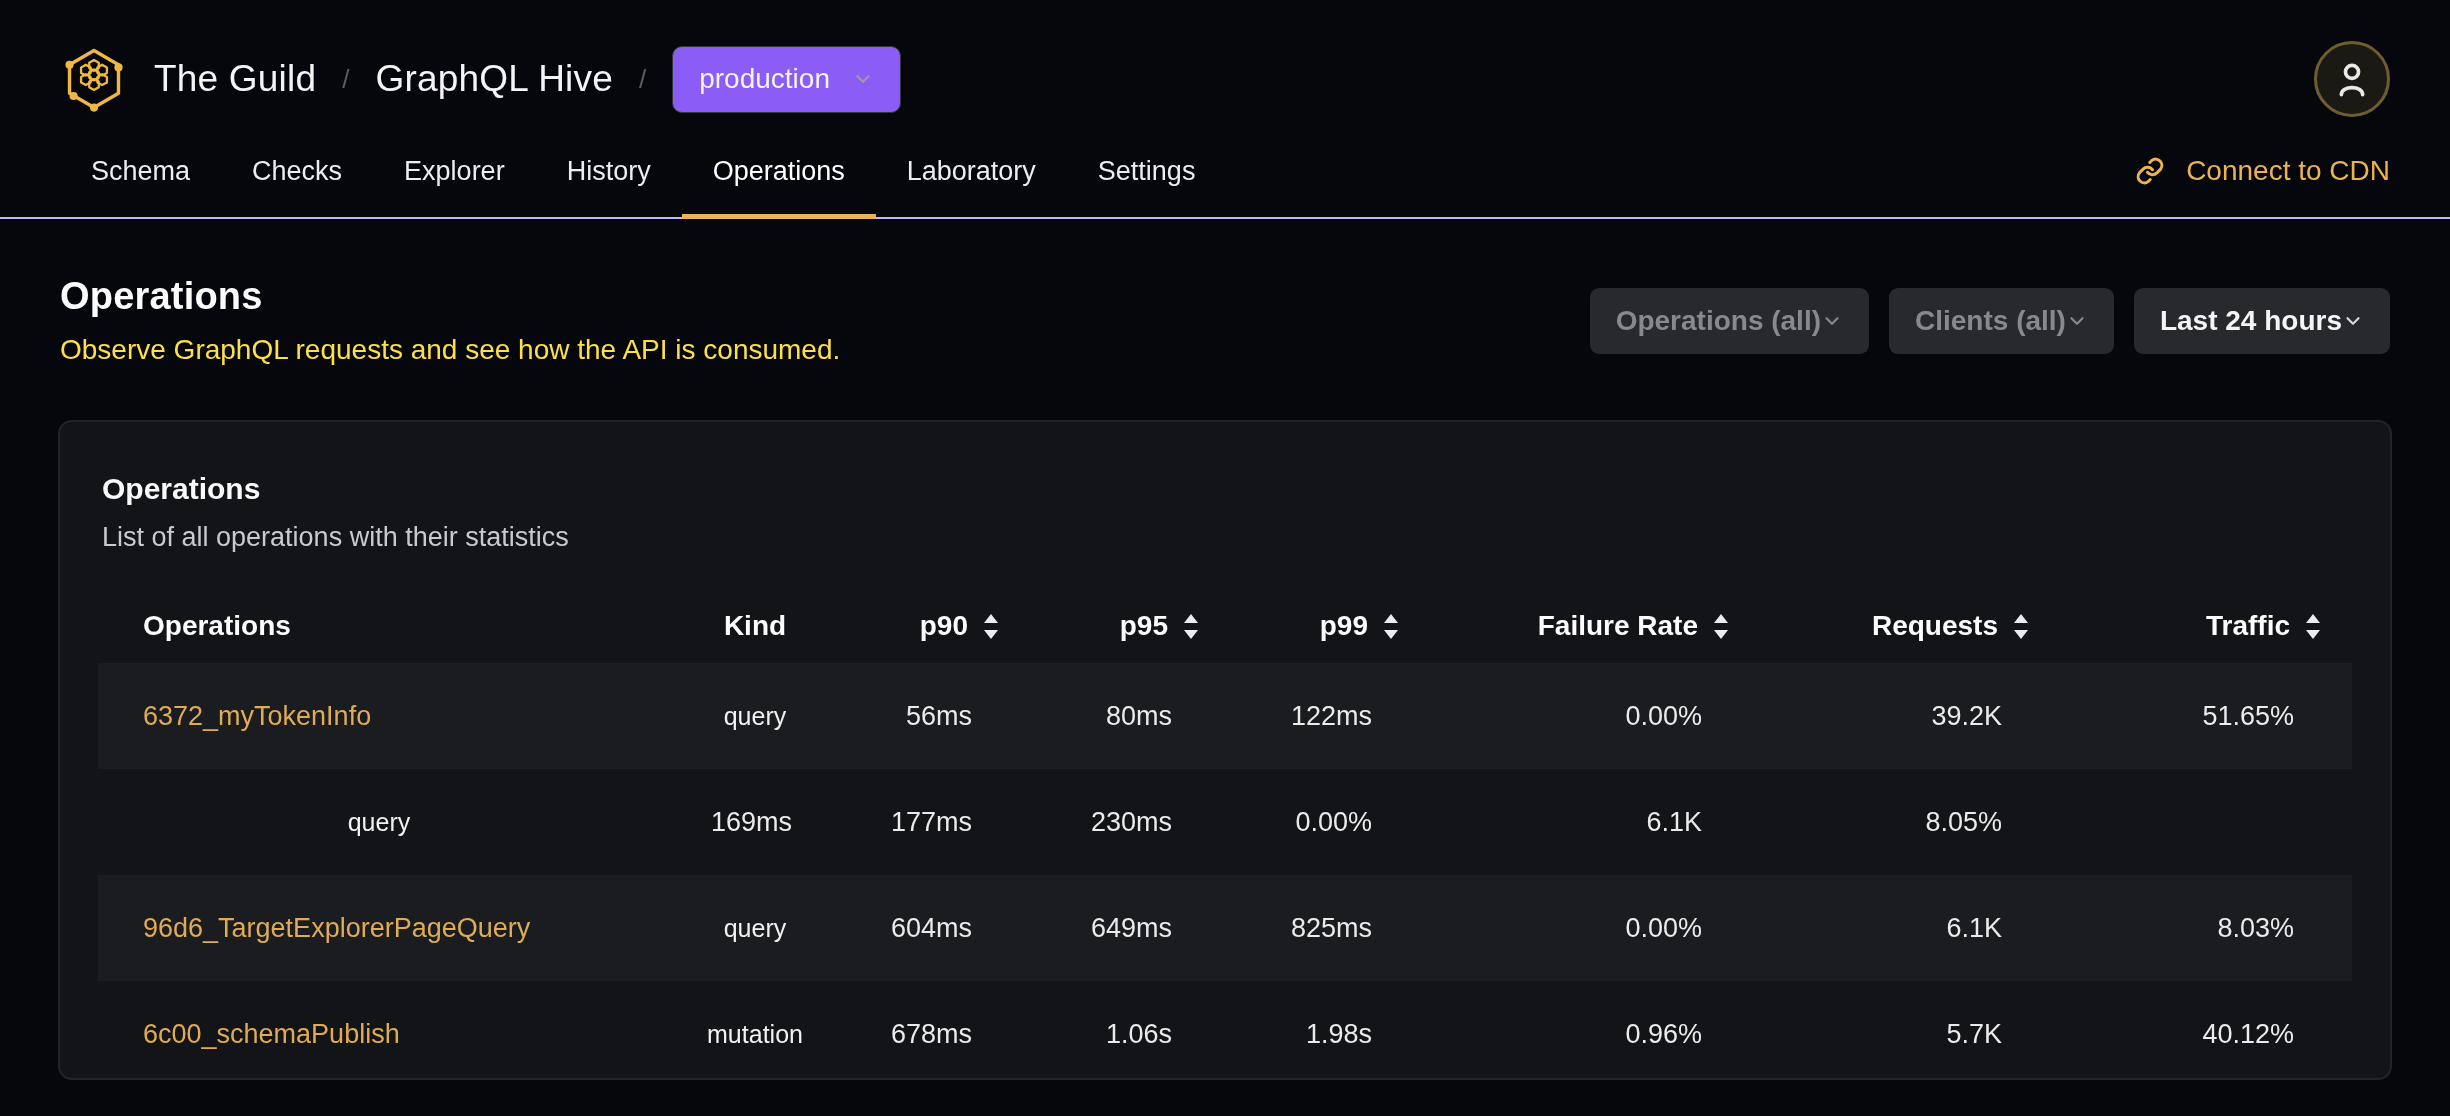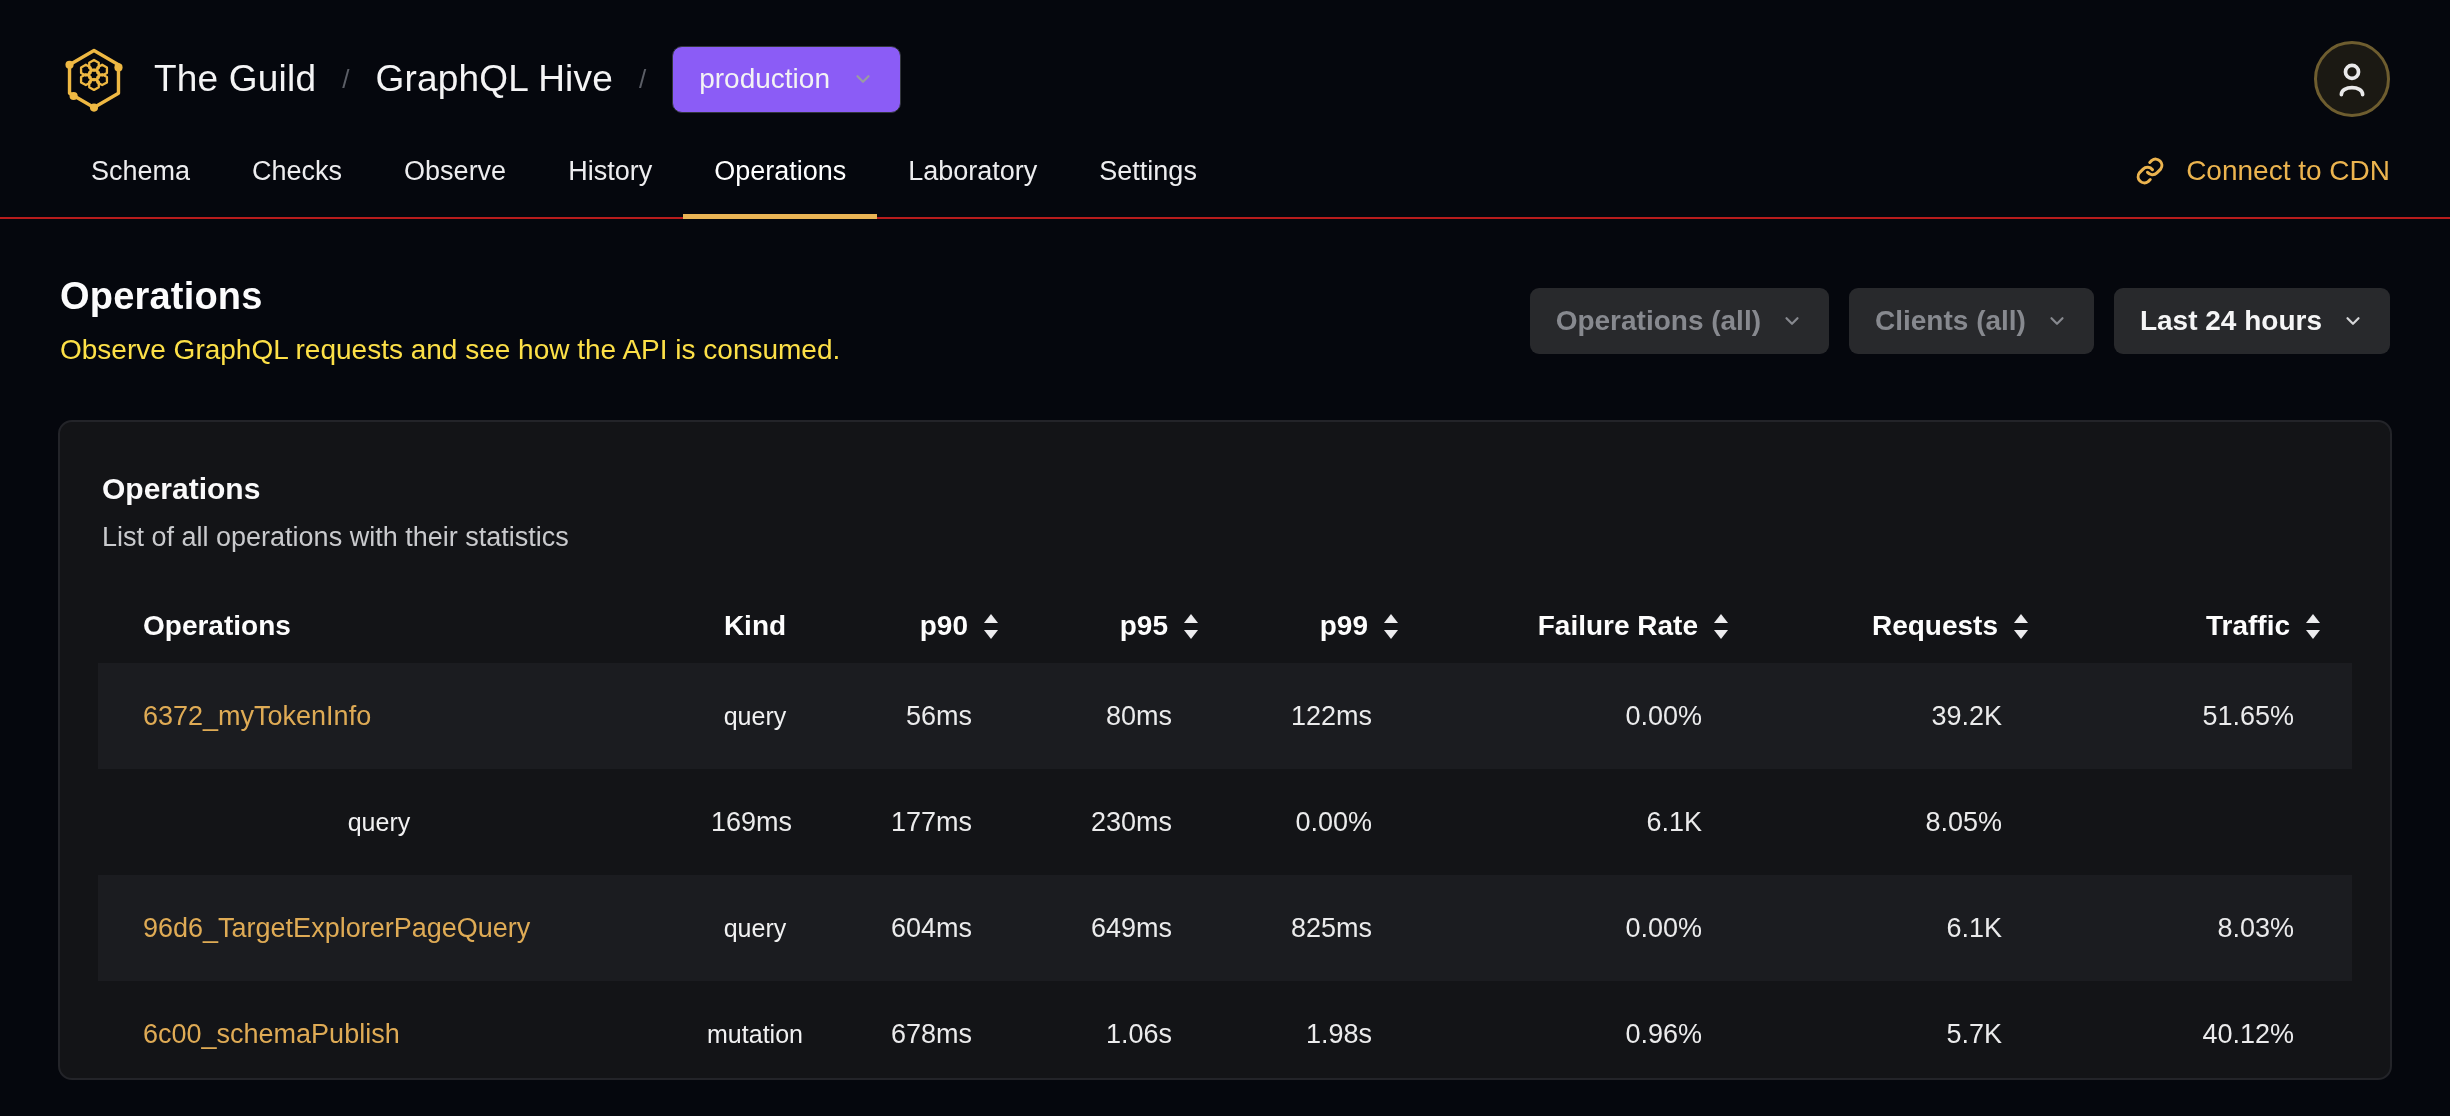--- a/index.html
+++ b/index.html
@@ -31,21 +31,21 @@
     width: 76px; height: 76px; border-radius: 50%;
     background: #1b1913; border: 3px solid #6e5d2f;
     display: flex; align-items: center; justify-content: center; cursor: pointer;
   }
   .avatar svg { width: 34px; height: 38px; stroke: #e9e9ea; stroke-width: 2.6; fill: none;
                 stroke-linecap: round; stroke-linejoin: round; }
 
   
   .navrow {
     display: flex; align-items: stretch; justify-content: space-between;
-    margin-top: 8px; padding: 0 60px; border-bottom: 2px solid #b91c1c;
+    margin-top: 8px; padding: 0 60px; border-bottom: 2px solid #c4b5fd;
   }
   .tabs { display: flex; }
   .tab {
     font-size: 27px; color: #ededef; padding: 26px 31px 30px 31px;
     cursor: pointer; position: relative; white-space: nowrap;
   }
   .tab.active { color: #ffffff; }
   .tab.active::after {
     content: ""; position: absolute; left: 0; right: 0; bottom: -2px;
     height: 5px; background: #eab455;
@@ -59,21 +59,21 @@
 
   
   .page-head {
     display: flex; align-items: center; justify-content: space-between;
     padding: 0 60px; margin-top: 56px;
   }
   .page-title { font-size: 38px; font-weight: 700; color: #fbfbfc; letter-spacing: .2px; }
   .page-sub { font-size: 28px; color: #fde047; margin-top: 16px; }
   .filters { display: flex; gap: 20px; }
   .filter-btn {
-    display: flex; align-items: center; gap: 20px; height: 66px;
+    display: flex; align-items: center; height: 66px;
     background: #28292c; border-radius: 9px; padding: 0 26px; cursor: pointer;
     font-size: 28px; font-weight: 600;
   }
   .filter-btn.muted { color: #87898f; }
   .filter-btn.muted .chev { stroke: #87898f; }
   .filter-btn.light { color: #f5f5f6; }
   .filter-btn.light .chev { stroke: #d6d7d9; }
 
   
   .card {
@@ -156,21 +156,21 @@
       <circle cx="12" cy="8" r="4.6"></circle>
       <path d="M4.5 24 C4.5 17.5 19.5 17.5 19.5 24"></path>
     </svg>
   </div>
 </div>
 
 <div class="navrow">
   <div class="tabs" id="tabs-container">
       <div class="tab">Schema</div>
       <div class="tab">Checks</div>
-      <div class="tab">Observe</div>
+      <div class="tab">Explorer</div>
       <div class="tab">History</div>
       <div class="tab active">Operations</div>
       <div class="tab">Laboratory</div>
       <div class="tab">Settings</div>
     </div>
   <div class="cdn-link">
     <svg viewBox="0 0 24 24">
       <path d="M10 13a5 5 0 0 0 7.5.5l3-3a5 5 0 0 0-7-7l-1.7 1.7"></path>
       <path d="M14 11a5 5 0 0 0-7.5-.5l-3 3a5 5 0 0 0 7 7l1.7-1.7"></path>
     </svg>

